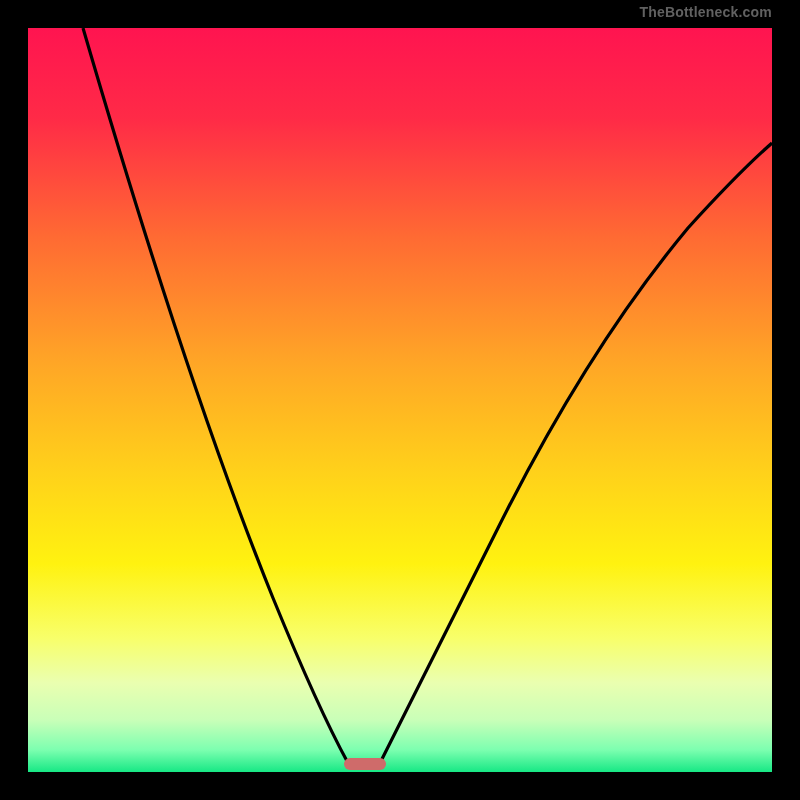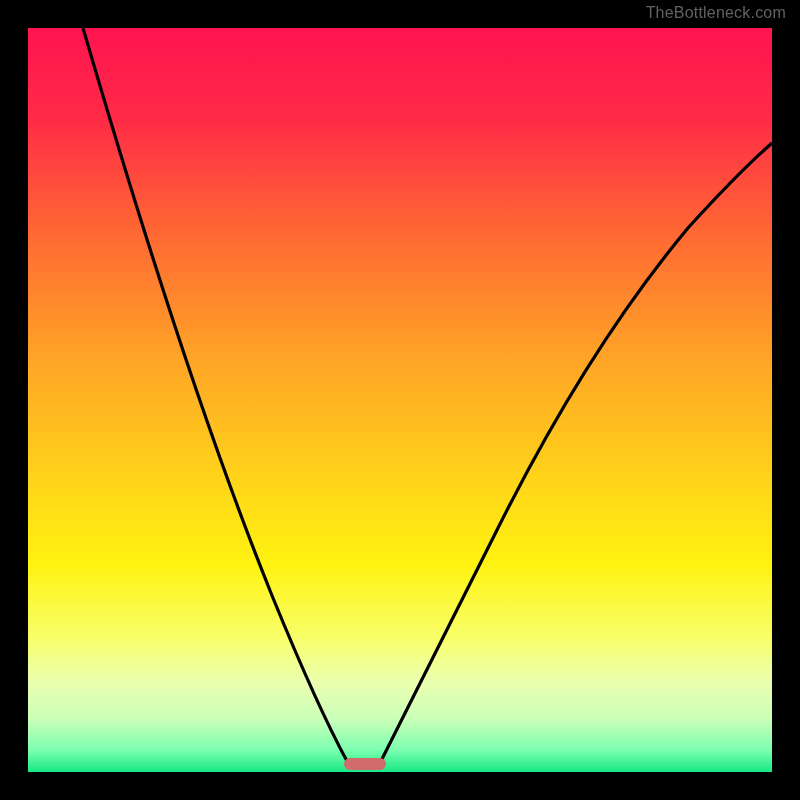--- a/index.html
+++ b/index.html
@@ -13,24 +13,24 @@
   }
   .frame {
     position: relative;
     width: 800px;
     height: 800px;
     background: #000;
   }
   .watermark {
     position: absolute;
     top: 4px;
-    right: 14px;
+    right: 28px;
     color: #616161;
-    font-size: 16px;
-    font-weight: 400;
+    font-size: 14px;
+    font-weight: 700;
     letter-spacing: 0.2px;
     z-index: 10;
   }
   .plot-area {
     position: absolute;
     left: 28px;
     top: 28px;
     width: 744px;
     height: 744px;
     overflow: hidden;

